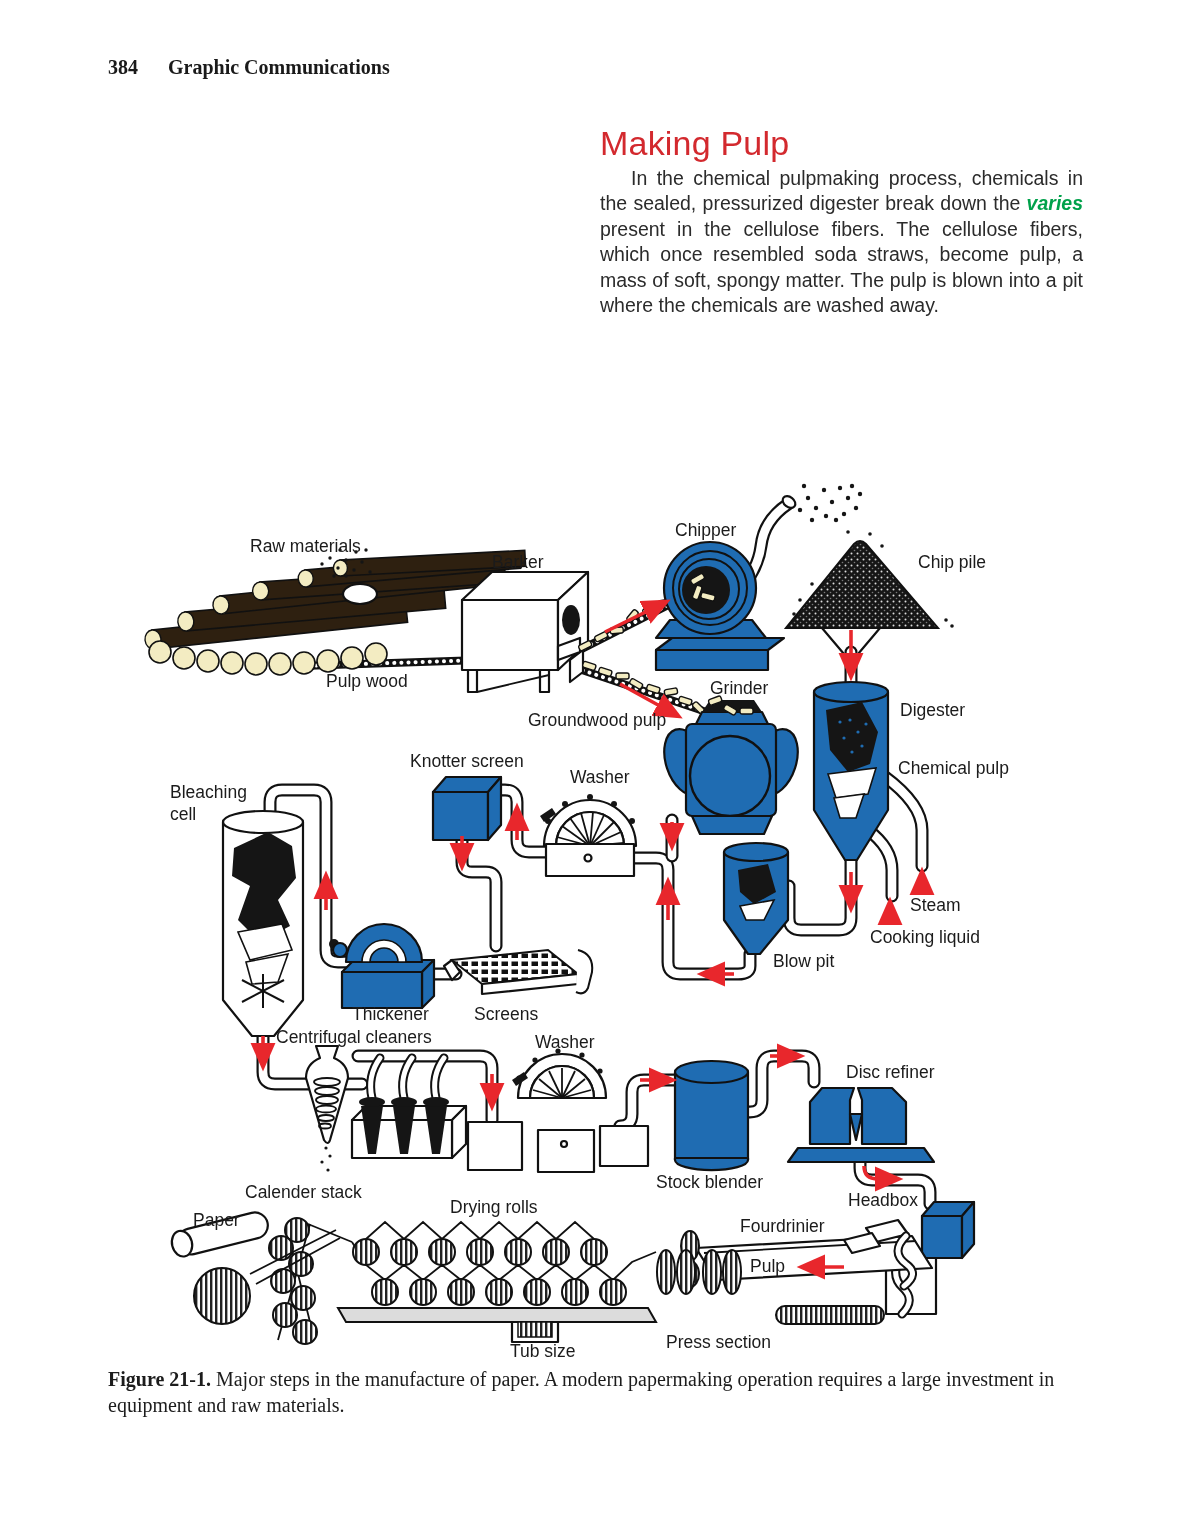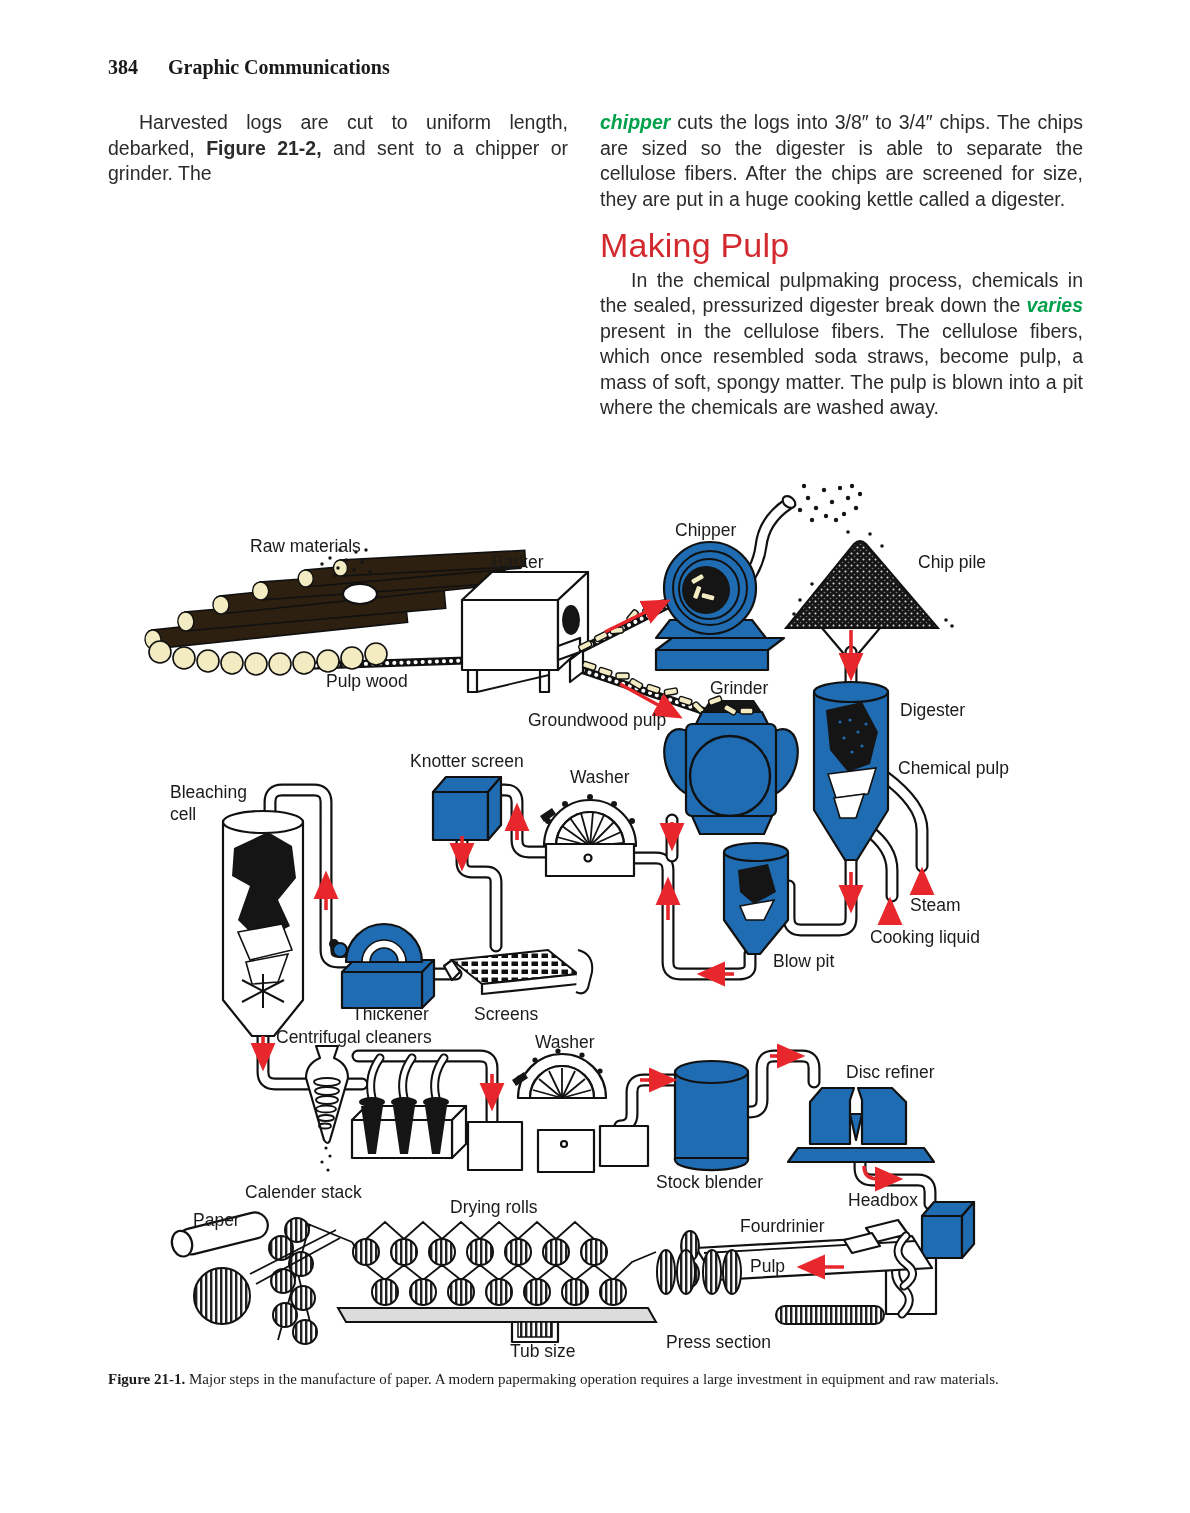--- a/index.html
+++ b/index.html
@@ -10,21 +10,21 @@
   .runhead .num{margin-right:30px;}
   .col{position:absolute;font-size:19.5px;line-height:25.5px;text-align:justify;color:#2b2b2b;}
   .col-left{left:108px;top:110px;width:460px;}
   .col-right{left:600px;top:110px;width:483px;}
   .col p{margin:0;text-indent:31px;}
   .col p.noindent{text-indent:0;}
   .col h2{margin:21px 0 9px 0;font-size:34px;font-weight:400;color:var(--hred);letter-spacing:.2px;}
   .ref{font-weight:bold;}
   .term{color:var(--green);font-weight:bold;font-style:italic;}
   .caption{position:absolute;left:108px;top:1366px;width:960px;font-family:"Liberation Serif",serif;
-           font-size:15px;line-height:26px;color:#1c1c1c;}
+           font-size:20px;line-height:26px;color:#1c1c1c;}
   .fig{position:absolute;left:100px;top:480px;width:990px;height:885px;}
   
   .blue{fill:var(--blue);stroke:#111;stroke-width:2.2;stroke-linejoin:round;}
   .wht{fill:#fff;stroke:#111;stroke-width:2.2;stroke-linejoin:round;}
   .blk{fill:#151515;stroke:none;}
   .chip{fill:var(--cream);stroke:#111;stroke-width:1.4;}
   .log{fill:#2e2010;stroke:#111;stroke-width:1.6;}
   .pipe{fill:none;stroke:#111;stroke-width:13;stroke-linecap:round;stroke-linejoin:round;}
   .pcore{fill:none;stroke:#fff;stroke-width:8.6;stroke-linecap:round;stroke-linejoin:round;}
   .pipe-sm{fill:none;stroke:#111;stroke-width:9;stroke-linecap:round;}
@@ -38,25 +38,23 @@
 </head>
 <body>
 
 <div class="page">
 
   <div class="runhead">
     <span class="num">384</span><span>Graphic Communications</span>
   </div>
 
   <div class="col col-left">
-    <p><span>Harvested logs are cut to uniform length, debarked, </span><span class="ref">Figure 21-2,</span><span> and sent to a chipper or grinder. The</span></p>
   </div>
 
   <div class="col col-right">
-    <p class="noindent"><span class="term">chipper</span><span> cuts the logs into 3/8″ to 3/4″ chips. The chips are sized so the digester is able to separate the cellulose fibers. After the chips are screened for size, they are put in a huge cooking kettle called a digester.</span></p>
     <h2>Making Pulp</h2>
     <p><span>In the chemical pulpmaking process, chemicals in the sealed, pressurized digester break down the </span><span class="term">varies</span><span> present in the cellulose fibers. The cellulose fibers, which once resembled soda straws, become pulp, a mass of soft, spongy matter. The pulp is blown into a pit where the chemicals are washed away.</span></p>
   </div>
 
   <svg class="fig" viewBox="0 0 990 885">
     <defs>
       <pattern id="hatch" width="5" height="5" patternUnits="userSpaceOnUse">
         <rect width="5" height="5" fill="#fff"></rect>
           <rect width="2.4" height="5" fill="#222"></rect>
       </pattern>

